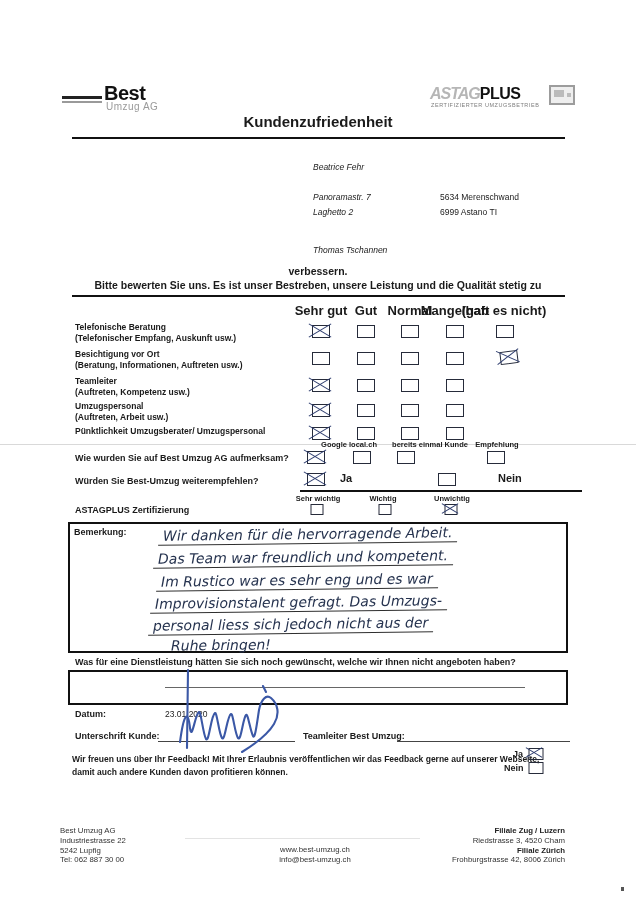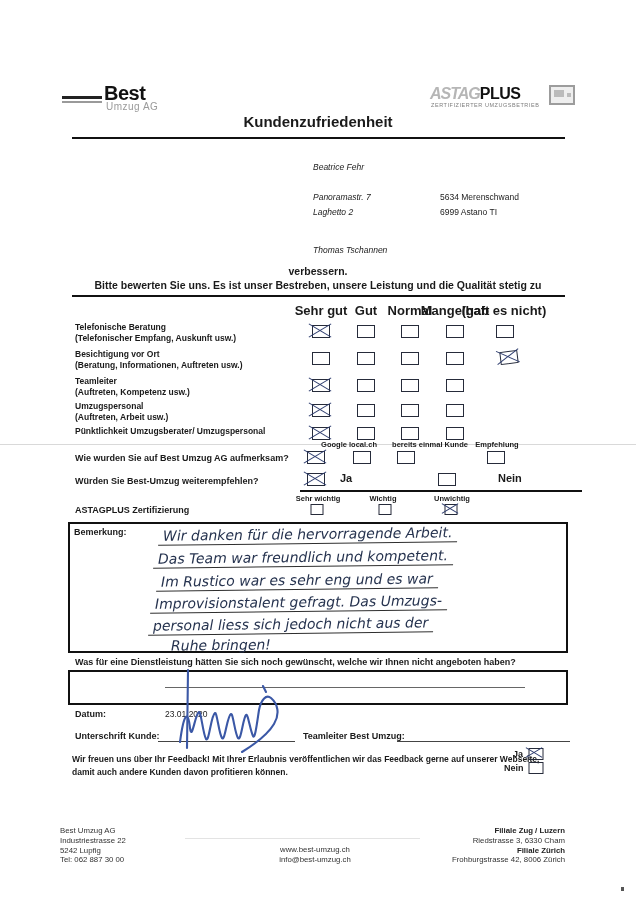--- a/index.html
+++ b/index.html
@@ -223,20 +223,20 @@
     <div>Industriestrasse 22</div>
     <div>5242 Lupfig</div>
     <div>Tel: 062 887 30 00</div>
   </div>
   <div class="foot" style="left:235px;top:845px;width:160px;text-align:center;">
     <div>www.best-umzug.ch</div>
     <div>info@best-umzug.ch</div>
   </div>
   <div class="foot" style="right:71px;top:826px;text-align:right;">
     <div class="fb">Filiale Zug / Luzern</div>
-    <div>Riedstrasse 3, 6330 Cham</div>
+    <div>Riedstrasse 3, 4520 Cham</div>
     <div class="fb">Filiale Zürich</div>
     <div>Frohburgstrasse 42, 8006 Zürich</div>
   </div>
 
   <div class="rule-thin" style="left:185px;top:838px;width:235px;background:#e3e3e3;"></div>
   <div class="speck"></div>
 </div>
 
 </body></html>

